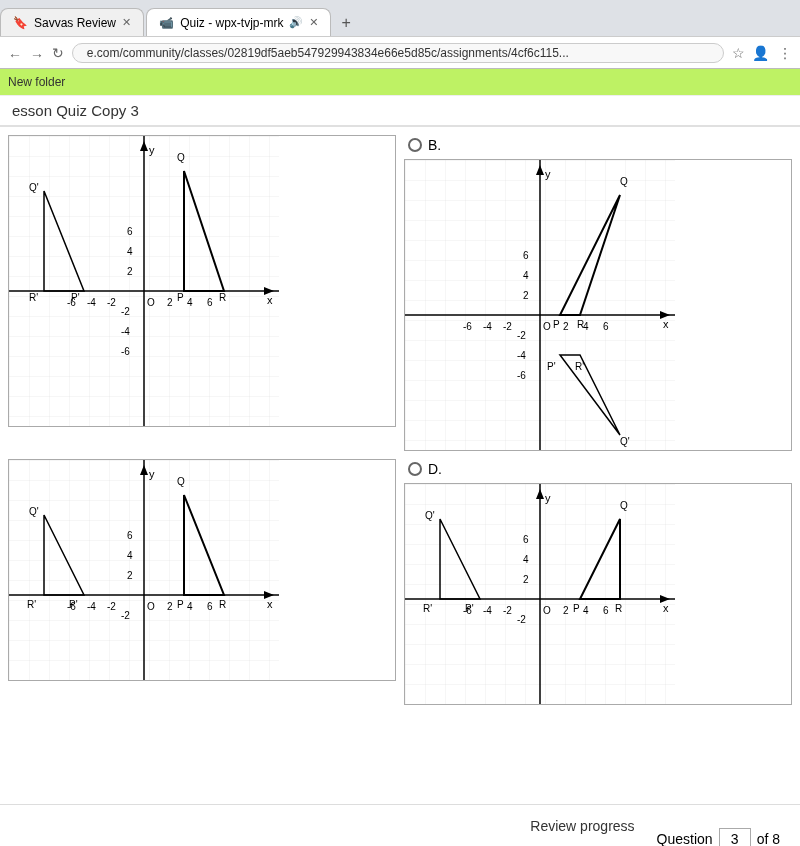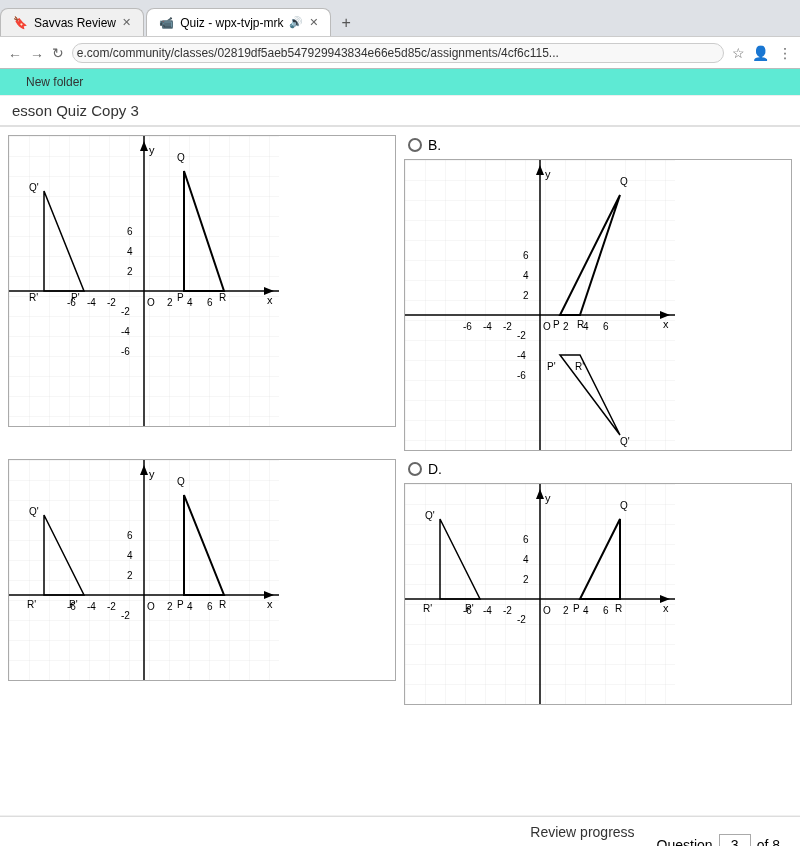--- a/index.html
+++ b/index.html
@@ -54,45 +54,45 @@
       background: #fff;
       padding: 4px 8px;
       height: 32px;
       gap: 8px;
       border-top: 1px solid #ccc;
     }
     .address-input {
       flex: 1;
       border: 1px solid #ccc;
       border-radius: 12px;
-      padding: 2px 4px;
+      padding: 2px 14px;
       font-size: 12px;
       background: #f8f8f8;
       color: #333;
     }
     .address-icons {
       display: flex;
       gap: 8px;
       color: #666;
       font-size: 14px;
     }
 
     
     .page-content {
       background: #fff;
       height: calc(846px - 68px - 32px);
       overflow: hidden;
     }
 
     .top-bar {
-      padding: 6px 26px;
+      padding: 6px 8px;
       font-size: 12px;
       color: #333;
       border-bottom: 1px solid #eee;
-      background: #5eead4;
+      background: #bef264;
     }
     .quiz-title {
       padding: 6px 12px;
       font-size: 15px;
       color: #333;
       border-bottom: 2px solid #e0e0e0;
       font-weight: 500;
     }
 
     
@@ -141,21 +141,21 @@
     svg.graph-svg {
       display: block;
     }
 
     
     .bottom-bar {
       position: fixed;
       bottom: 0;
       left: 0;
       width: 800px;
-      height: 30px;
+      height: 42px;
       background: #fff;
       border-top: 1px solid #ddd;
       display: flex;
       align-items: center;
       justify-content: flex-end;
       padding: 0 20px;
       gap: 12px;
     }
     .review-progress-btn {
       font-size: 14px;

